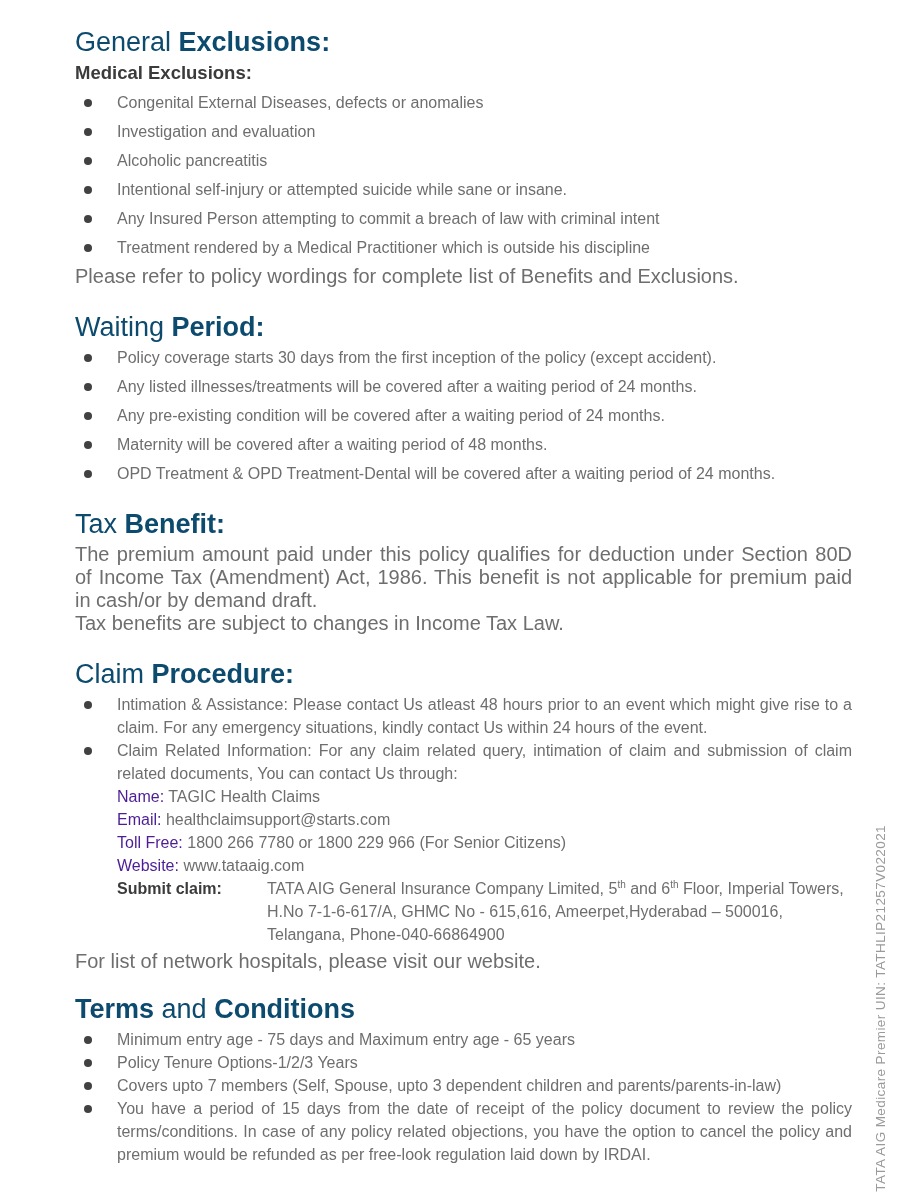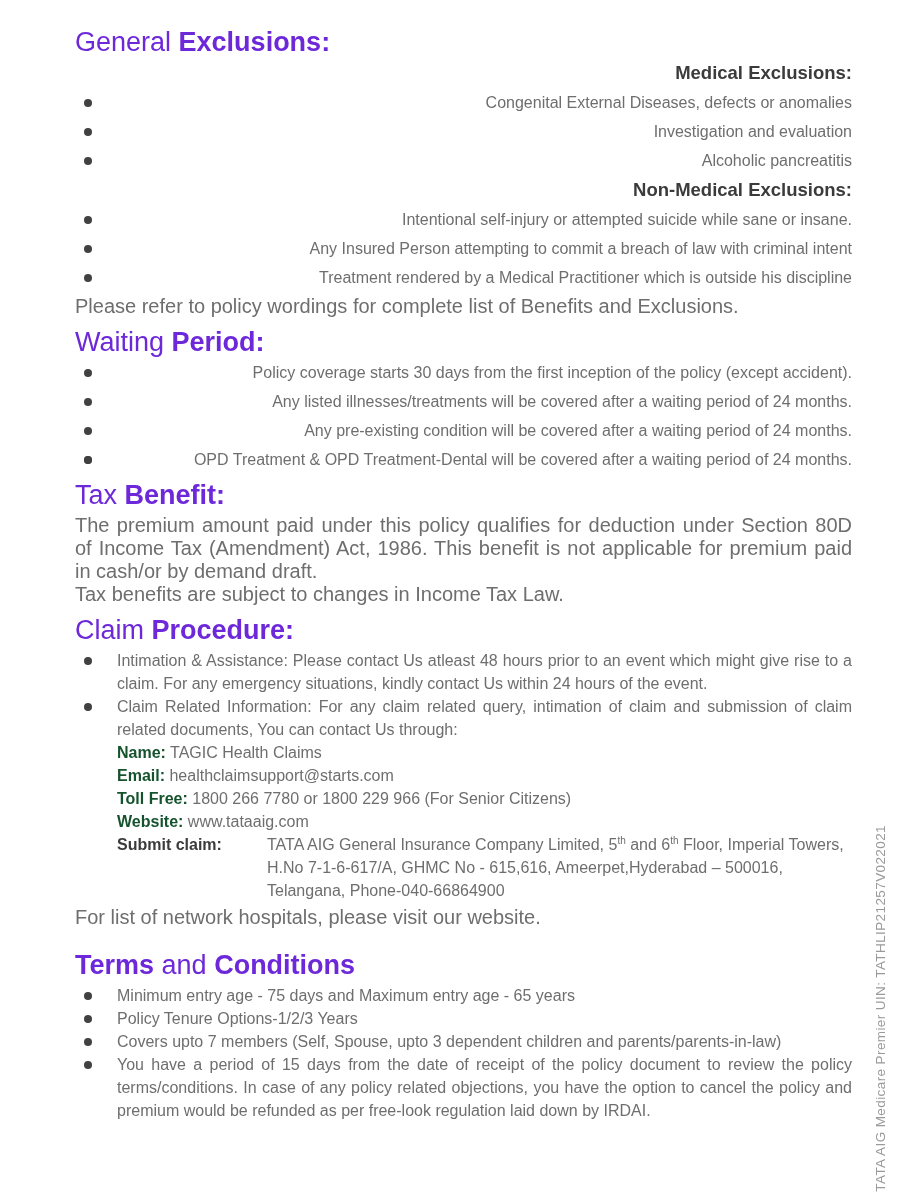--- a/index.html
+++ b/index.html
@@ -13,50 +13,49 @@
   }
   .page{
     position:absolute;top:0;left:0;
     padding:26px 48px 0 75px;
     width:777px;
   }
   h1{
     font-size:27px;line-height:32px;
     margin:0 0 3px 0;
     font-weight:400;
-    color:#6d28d9;
+    color:#0c4a6e;
   }
   h1 .bold{font-weight:700;}
   h2{
     font-size:18.5px;line-height:23px;
     margin:3px 0 7px 0;
     font-weight:700;
     color:#3b3b3b;
-    text-align:right;
   }
-  .sec{margin-top:8px;}
+  .sec{margin-top:23px;}
   .sec.terms{margin-top:20px;}
   ul{list-style:none;margin:0;padding:0;}
   li{
     position:relative;
     padding-left:42px;
     font-size:16px;line-height:23px;
     margin:0;
   }
-  .spaced li{margin-bottom:6px;line-height:23px;text-align:right;}
+  .spaced li{margin-bottom:6px;line-height:23px;}
   .dot{
     position:absolute;left:9px;top:8px;
     width:8px;height:8px;border-radius:50%;
     background:#414141;
   }
   .body-text{font-size:20px;line-height:23px;margin:0;}
   .note{margin-top:4px;}
   .justify{text-align:justify;}
   .contact-block{margin-left:42px;font-size:16px;line-height:23px;}
-  .contact-row .label{font-weight:700;color:#14532d;}
+  .contact-row .label{font-weight:400;color:#4c1d95;}
   .submit-row{display:flex;justify-content:space-between;}
   .submit-row .label{flex:none;width:132px;font-weight:700;color:#3b3b3b;}
   .submit-row .value{width:585px;line-height:23px;}
   sup{font-size:10px;line-height:0;}
   .vertical-label{
     position:absolute;
     right:12px;bottom:8px;
     writing-mode:vertical-rl;
     transform:rotate(180deg);
     font-size:13.5px;
@@ -71,36 +70,35 @@
 <div class="page">
 
   <section>
     <h1><span class="light">General</span> <span class="bold">Exclusions:</span></h1>
     <h2>Medical Exclusions:</h2>
     <ul class="spaced">
       <li><span class="dot"></span><span>Congenital External Diseases, defects or anomalies</span></li>
       <li><span class="dot"></span><span>Investigation and evaluation</span></li>
       <li><span class="dot"></span><span>Alcoholic pancreatitis</span></li>
     </ul>
-    <h2>Non-Medical Exclusions:</h2>
     <ul class="spaced">
       <li><span class="dot"></span><span>Intentional self-injury or attempted suicide while sane or insane.</span></li>
       <li><span class="dot"></span><span>Any Insured Person attempting to commit a breach of law with criminal intent</span></li>
       <li><span class="dot"></span><span>Treatment rendered by a Medical Practitioner which is outside his discipline</span></li>
     </ul>
     <p class="body-text note">Please refer to policy wordings for complete list of Benefits and Exclusions.</p>
   </section>
 
   <section class="sec">
     <h1><span class="light">Waiting</span> <span class="bold">Period:</span></h1>
     <ul class="spaced">
       <li><span class="dot"></span><span>Policy coverage starts 30 days from the first inception of the policy (except accident).</span></li>
       <li><span class="dot"></span><span>Any listed illnesses/treatments will be covered after a waiting period of 24 months.</span></li>
       <li><span class="dot"></span><span>Any pre-existing condition will be covered after a waiting period of 24 months.</span></li>
-      <li><span class="dot"></span></li>
+      <li><span class="dot"></span><span>Maternity will be covered after a waiting period of 48 months.</span></li>
       <li><span class="dot"></span><span>OPD Treatment &amp; OPD Treatment-Dental will be covered after a waiting period of 24 months.</span></li>
     </ul>
   </section>
 
   <section class="sec">
     <h1><span class="light">Tax</span> <span class="bold">Benefit:</span></h1>
     <p class="body-text justify">The premium amount paid under this policy qualifies for deduction under Section 80D of Income Tax (Amendment) Act, 1986. This benefit is not applicable for premium paid in cash/or by demand draft.</p>
     <p class="body-text">Tax benefits are subject to changes in Income Tax Law.</p>
   </section>
 

